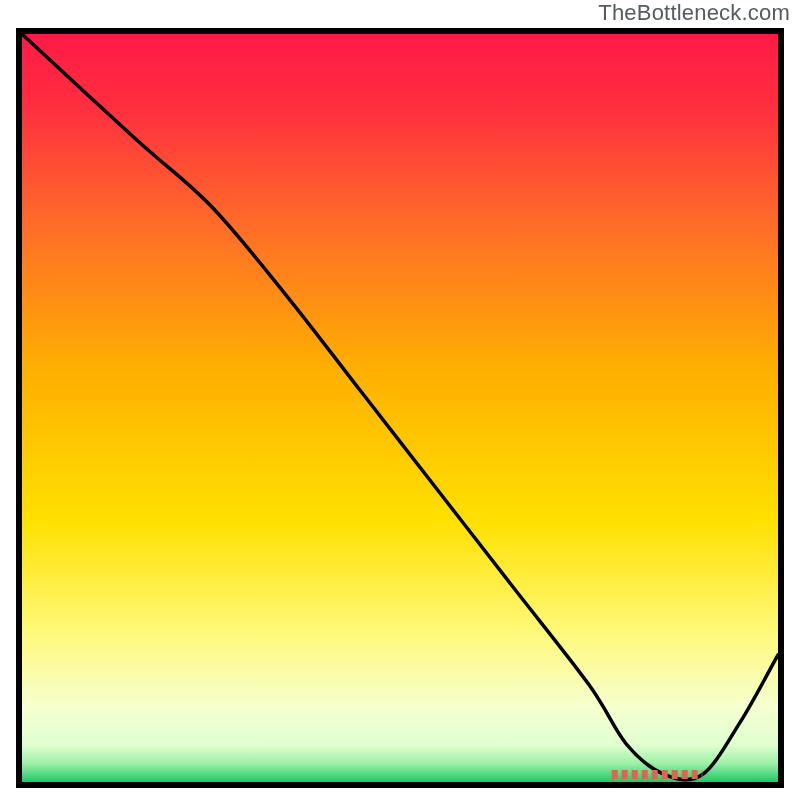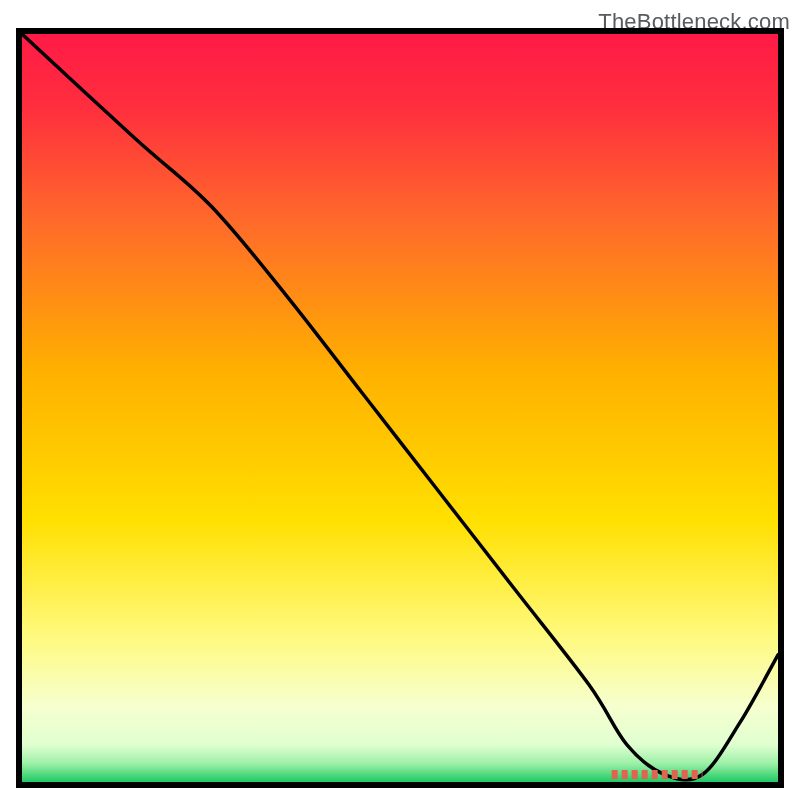--- a/index.html
+++ b/index.html
@@ -11,21 +11,21 @@
     overflow: hidden;
     font-family: Arial, Helvetica, sans-serif;
   }
   .frame {
     position: relative;
     width: 800px;
     height: 800px;
   }
   .watermark {
     position: absolute;
-    top: 9px;
+    top: 0;
     right: 10px;
     color: #555b5f;
     font-size: 22px;
     font-weight: 500;
     letter-spacing: 0.2px;
   }
   .plot {
     position: absolute;
     
     left: 16px;

